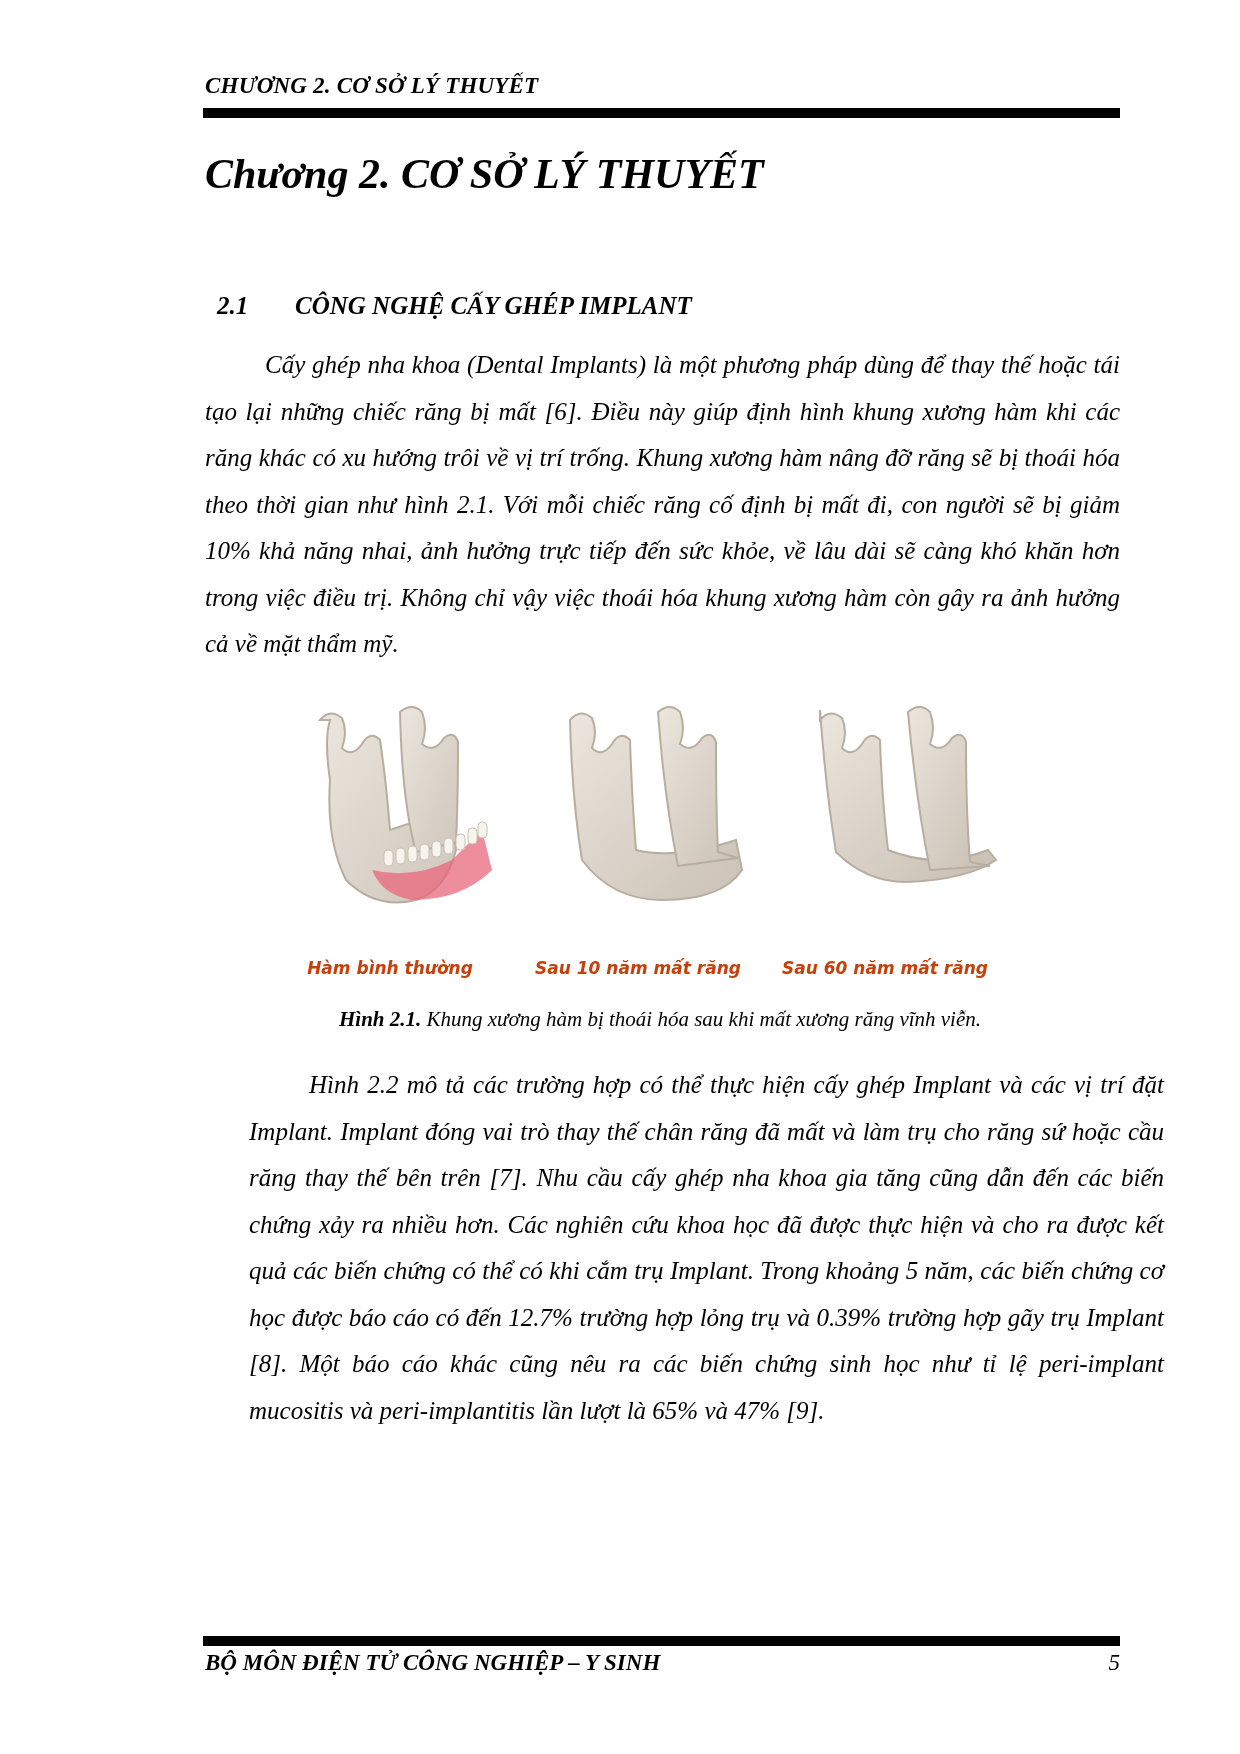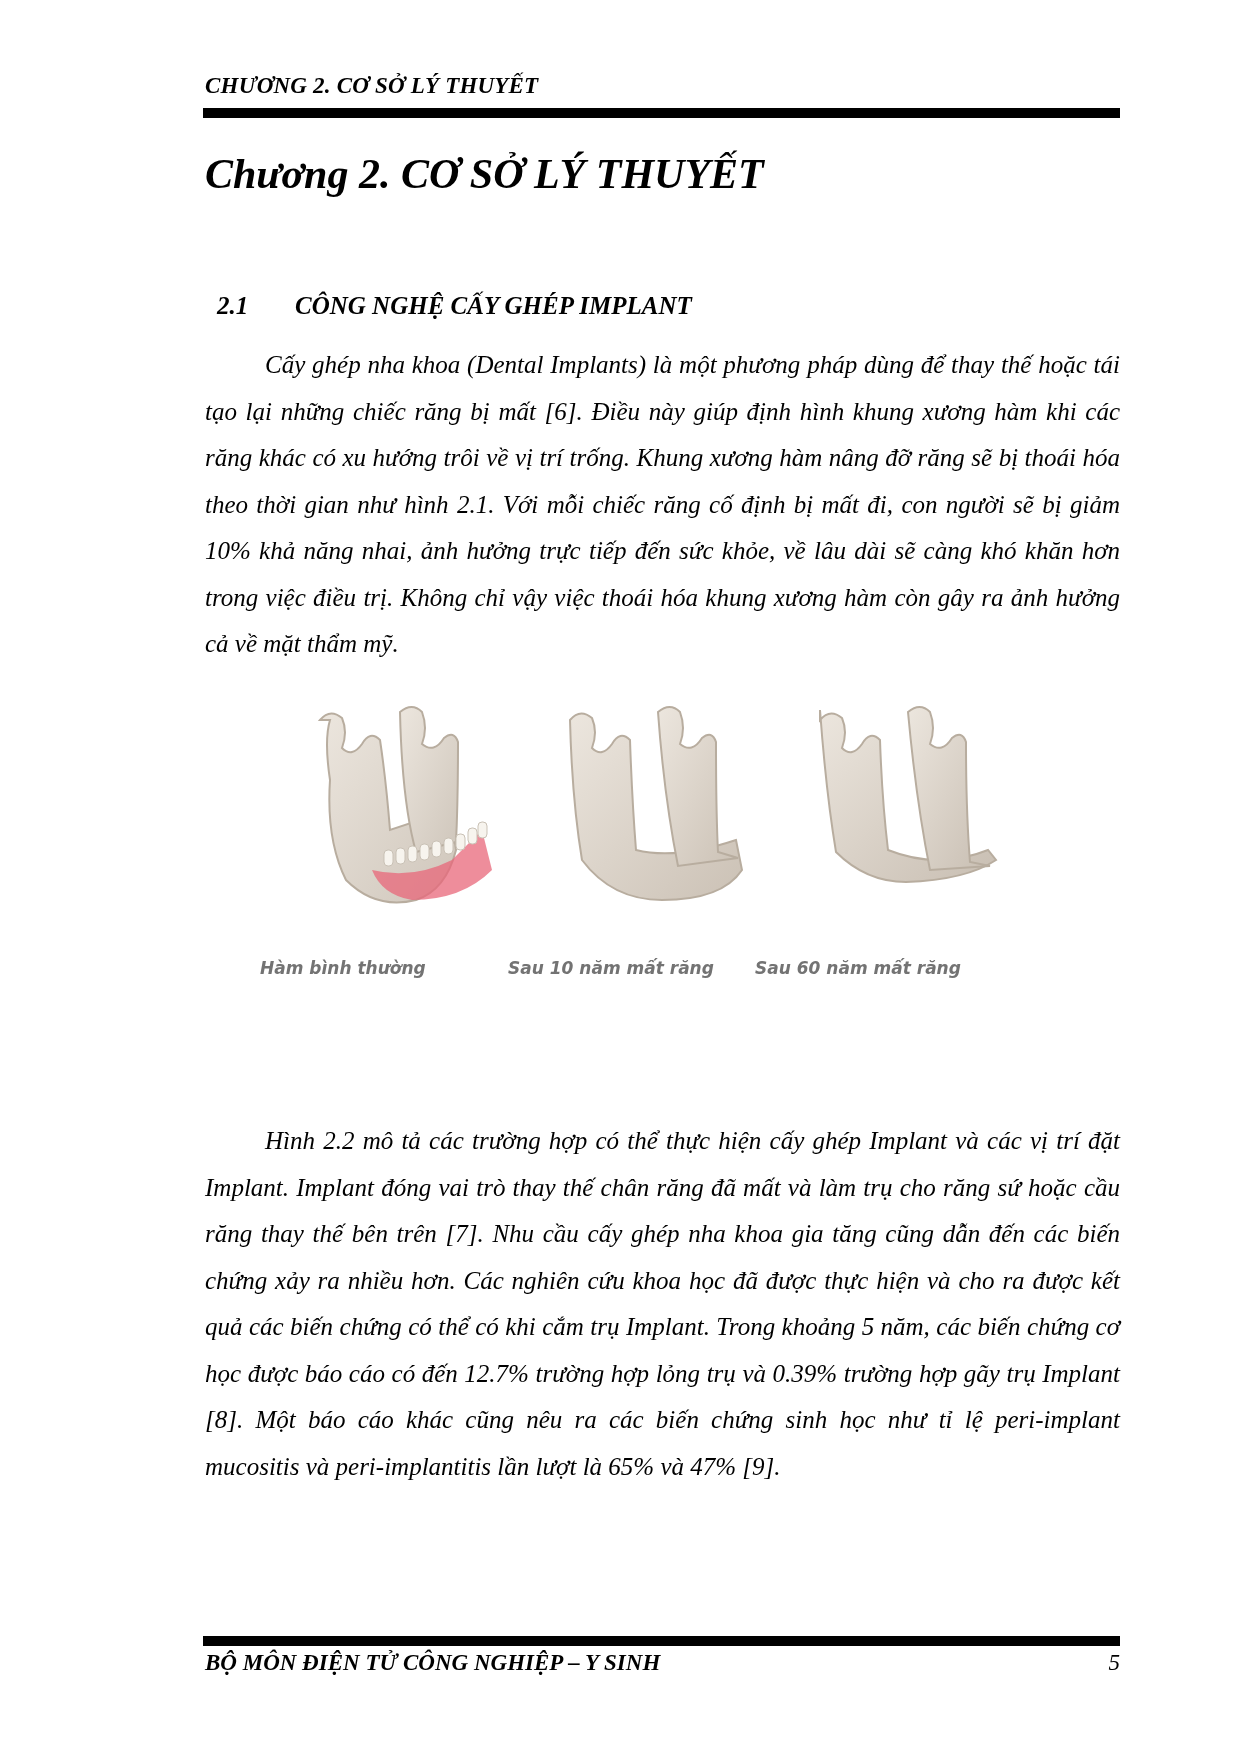--- a/index.html
+++ b/index.html
@@ -12,27 +12,27 @@
   .header-rule { position: absolute; left: 203px; top: 108px; width: 917px; height: 10px; background: #000; }
 
   .chapter-title { position: absolute; left: 205px; top: 150px; font-weight: bold; font-size: 42px; margin: 0; }
 
   .section-heading { position: absolute; left: 205px; top: 280px; font-weight: bold; font-size: 25px; margin: 12px; display: flex; }
   .section-heading .num { width: 78px; }
 
   .para { position: absolute; left: 205px; width: 915px; font-size: 25px; line-height: 46.5px;
           text-align: justify; margin: 0; text-indent: 60px; }
   .para1 { top: 342px; }
-  .para2 { top: 1118px; }
+  .para2 { top: 1062px; margin-left: 44px; }
 
   .figure { position: absolute; left: 300px; top: 700px; width: 770px; height: 300px; }
   .jaw { position: absolute; top: 0; width: 240px; height: 240px; }
   .jaw svg { width: 100%; height: 100%; }
-  .fig-label { position: absolute; top: 258px; width: 260px; text-align: left;
-               font-family: "DejaVu Sans", sans-serif; font-weight: bold; font-size: 17px; color: #737373; }
+  .fig-label { position: absolute; top: 258px; width: 260px; text-align: center;
+               font-family: "DejaVu Sans", sans-serif; font-weight: bold; font-size: 17px; color: #c2410c; }
 
   .caption { position: absolute; left: 0; width: 1240px; top: 1007px; text-align: center; font-size: 21px; padding-left: 80px; box-sizing: border-box; }
   .caption .cap-label { font-weight: bold; }
 
   .footer-rule { position: absolute; left: 203px; top: 1636px; width: 917px; height: 10px; background: #000; }
   .footer-text { position: absolute; left: 205px; top: 1650px; font-weight: bold; font-size: 23px; }
   .page-number { position: absolute; right: 120px; top: 1650px; font-size: 23px; }
 </style>
 </head>
 <body>
@@ -102,19 +102,22 @@
         <path d="M20 20 q10 -12 22 -2 q6 14 0 30 q10 10 20 -4 q8 -14 18 -4 q2 60 8 110 q50 20 100 0 l8 10 q-30 20 -90 22 q-40 0 -70 -30 q-10 -60 -16 -142z" fill="url(#bone3)" stroke="#b8ad9f" stroke-width="2"></path>
         <path d="M108 12 q12 -10 22 0 q6 16 0 32 q12 10 22 -6 q10 -8 14 4 q0 70 4 120 l20 4 l-60 4 q-14 -70 -22 -158z" fill="url(#bone3)" stroke="#b8ad9f" stroke-width="2"></path>
       </svg>
     </div>
 
     <div class="fig-label" style="left:-40px;">Hàm bình thường</div>
     <div class="fig-label" style="left:208px;">Sau 10 năm mất răng</div>
     <div class="fig-label" style="left:455px;">Sau 60 năm mất răng</div>
   </div>
 
+  <div class="caption">
+    <span class="cap-label">Hình 2.1.</span><span> Khung xương hàm bị thoái hóa sau khi mất xương răng vĩnh viễn.</span>
+  </div>
 
   <p class="para para2">Hình 2.2 mô tả các trường hợp có thể thực hiện cấy ghép Implant và các vị trí đặt Implant. Implant đóng vai trò thay thế chân răng đã mất và làm trụ cho răng sứ hoặc cầu răng thay thế bên trên [7]. Nhu cầu cấy ghép nha khoa gia tăng cũng dẫn đến các biến chứng xảy ra nhiều hơn. Các nghiên cứu khoa học đã được thực hiện và cho ra được kết quả các biến chứng có thể có khi cắm trụ Implant. Trong khoảng 5 năm, các biến chứng cơ học được báo cáo có đến 12.7% trường hợp lỏng trụ và 0.39% trường hợp gãy trụ Implant [8]. Một báo cáo khác cũng nêu ra các biến chứng sinh học như tỉ lệ peri-implant mucositis và peri-implantitis lần lượt là 65% và 47% [9].</p>
 
   <div class="footer-rule"></div>
   <div class="footer-text">BỘ MÔN ĐIỆN TỬ CÔNG NGHIỆP – Y SINH</div>
   <div class="page-number">5</div>
 </div>
 
 </body></html>

